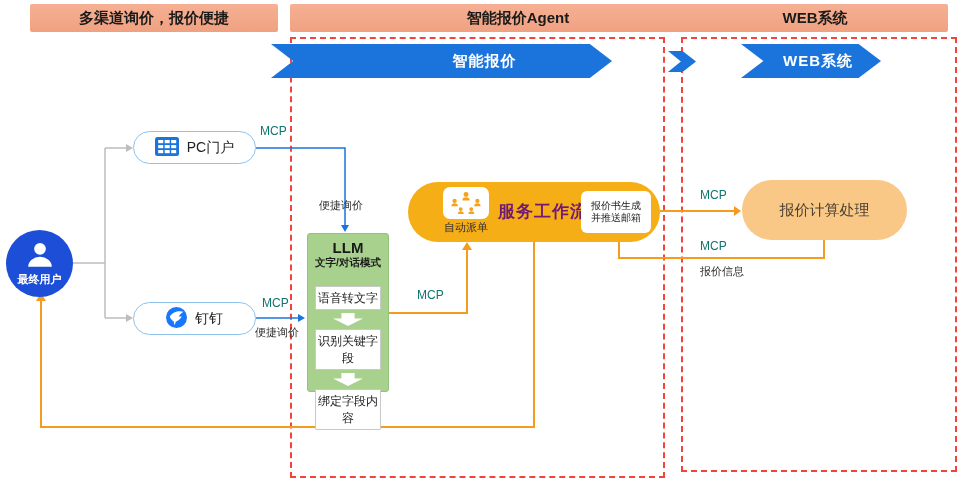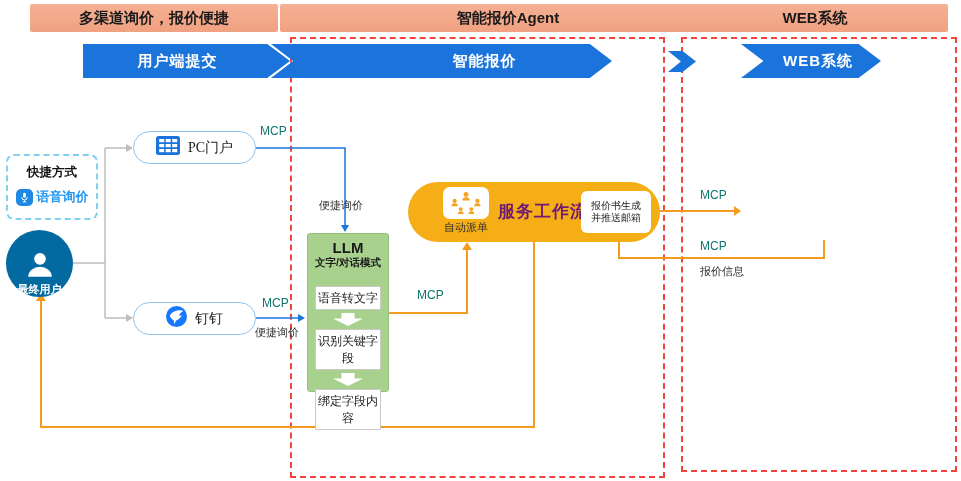--- a/index.html
+++ b/index.html
@@ -6,21 +6,21 @@
   body { font-family:"Liberation Sans", sans-serif; background:#fff; }
   #stage { position:relative; width:961px; height:481px; background:#fff; overflow:hidden; }
 
   .abs { position:absolute; }
 
   
   .banner { position:absolute; top:4px; height:28px; background:linear-gradient(#f6b093,#f0a181);
             display:flex; align-items:center; justify-content:center;
             font-size:15px; font-weight:bold; color:#1a1a1a; border-radius:2px; z-index:3; }
   #banner-left { left:30px; width:248px; }
-  #banner-mid  { left:280px; width:456px;text-align:right; }
+  #banner-mid  { left:290px; width:456px;text-align:right; }
   #banner-right{ left:682px; width:266px; }
 
   
   .ribbon { position:absolute; top:44px; height:34px; background:#1b74db; color:#fff;
             font-size:15px; font-weight:bold; display:flex; align-items:center; justify-content:center;
             z-index:3; letter-spacing:1px; }
   #ribbon1 { left:83px; width:207px; clip-path:polygon(0 0,89% 0,100% 50%,89% 100%,0 100%); padding-right:18px; }
   #ribbon2 { left:271px; width:341px; clip-path:polygon(0 0,93.5% 0,100% 50%,93.5% 100%,0 100%,6.5% 50%); padding-left:86px; }
   #ribbon3-chev { position:absolute; left:668px; top:51px; width:28px; height:21px; background:#1b74db;
             clip-path:polygon(0 0,52% 0,100% 50%,52% 100%,0 100%,46% 50%); z-index:3; }
@@ -37,28 +37,28 @@
   
   #shortcut { left:6px; top:154px; width:92px; height:66px; border:2px dashed #7fd2ef;
               border-radius:8px; background:#fff; z-index:2; text-align:center; }
   #shortcut .t { font-size:12.5px; font-weight:bold; color:#111; margin-top:8px; }
   #shortcut .row { display:flex; align-items:center; justify-content:center; gap:4px; margin-top:7px; }
   .mic-badge { width:17px; height:17px; background:#1e88e5; border-radius:5px;
                display:flex; align-items:center; justify-content:center; }
   #shortcut .voice { font-size:13px; font-weight:bold; color:#2196f3; }
 
   
-  #user-node { left:6px; top:230px; width:67px; height:67px; border-radius:50%; background:#0369a1;
-               z-index:2; display:flex; flex-direction:column; align-items:center; justify-content:flex-end; }
+  #user-node { left:6px; top:230px; width:67px; height:67px; border-radius:50%; background:#1d4ed8;
+               z-index:2; display:flex; flex-direction:column; align-items:center; justify-content:center; }
   #user-node .lbl { color:#fff; font-size:11px; font-weight:bold; margin-top:1px; }
 
   
   .oval { position:absolute; left:133px; width:123px; height:33px; background:#fff;
           border:1.5px solid #8fc2eb; border-radius:17px; display:flex; align-items:center;
-          justify-content:center; gap:8px; z-index:2; font-size:14px; color:#222; font-weight:500;font-family:Liberation Serif, serif; }
+          justify-content:center; gap:8px; z-index:2; font-size:14px; color:#222; font-weight:500; }
   #pc-node { top:131px; }
   #ding-node { top:302px; }
 
   
   #llm-node { left:307px; top:233px; width:82px; height:159px; background:#a9d18e;
               border:1px solid #93c279; border-radius:3px; z-index:2; text-align:center; }
   #llm-node .title { font-size:15px; font-weight:bold; color:#1a1a1a; margin-top:6px; line-height:16px; }
   #llm-node .sub { font-size:10.5px; font-weight:bold; color:#1a1a1a; margin-bottom:16px; }
   .llm-step { background:#fff; border:1px solid #c9c9c9; font-size:12px; color:#222;
               margin:0 auto; padding:2.5px 2px; width:66px; border-radius:1px; }
@@ -135,45 +135,28 @@
   <div class="banner" id="banner-left">
     <span>多渠道询价，报价便捷</span>
   </div>
   <div class="banner" id="banner-mid">
     <span>智能报价Agent</span>
   </div>
   <div class="banner" id="banner-right">
     <span>WEB系统</span>
   </div>
 
-  <div class="ribbon" id="ribbon1">
-    <span>用户端提交</span>
-  </div>
   <div class="ribbon" id="ribbon2">
     <span>智能报价</span>
   </div>
   <div id="ribbon3-chev"></div>
   <div class="ribbon" id="ribbon3">
     <span>WEB系统</span>
   </div>
 
-  <div class="abs" id="shortcut">
-    <div class="t">快捷方式</div>
-    <div class="row">
-      <span class="mic-badge">
-        <svg width="13" height="13" viewBox="0 0 16 16">
-          <rect x="6.3" y="2.2" width="3.4" height="6.2" rx="1.7" fill="#fff"></rect>
-          <path d="M4.6 7.6 a3.4 3.4 0 0 0 6.8 0" stroke="#fff" stroke-width="1.2" fill="none"></path>
-          <line x1="8" y1="11.2" x2="8" y2="13" stroke="#fff" stroke-width="1.2"></line>
-          <line x1="5.9" y1="13.4" x2="10.1" y2="13.4" stroke="#fff" stroke-width="1.2"></line>
-        </svg>
-      </span>
-      <span class="voice">语音询价</span>
-    </div>
-  </div>
 
   <div class="abs" id="user-node">
     <span>
       <svg width="34" height="26" viewBox="0 0 36 27">
         <circle cx="18" cy="8" r="6.2" fill="#fff"></circle>
         <path d="M5.5 27 a12.5 10.5 0 0 1 25 0 Z" fill="#fff"></path>
       </svg>
     </span>
     <span class="lbl">最终用户</span>
   </div>
@@ -234,20 +217,23 @@
       </svg>
     </div>
     <div id="wf-dispatch">自动派单</div>
     <div id="wf-title">服务工作流</div>
     <div id="wf-quote-box">
       <span>报价书生成</span>
       <span>并推送邮箱</span>
     </div>
   </div>
 
+  <div class="abs" id="calc-node">
+    <span>报价计算处理</span>
+  </div>
 
   <div class="elabel mcp" style="left:260px; top:124px;">MCP</div>
   <div class="elabel" style="left:319px; top:198px;">便捷询价</div>
   <div class="elabel mcp" style="left:262px; top:296px;">MCP</div>
   <div class="elabel" style="left:255px; top:325px;">便捷询价</div>
   <div class="elabel mcp" style="left:417px; top:288px;">MCP</div>
   <div class="elabel mcp" style="left:700px; top:188px;">MCP</div>
   <div class="elabel mcp" style="left:700px; top:239px;">MCP</div>
   <div class="elabel" style="left:700px; top:264px;">报价信息</div>
 

